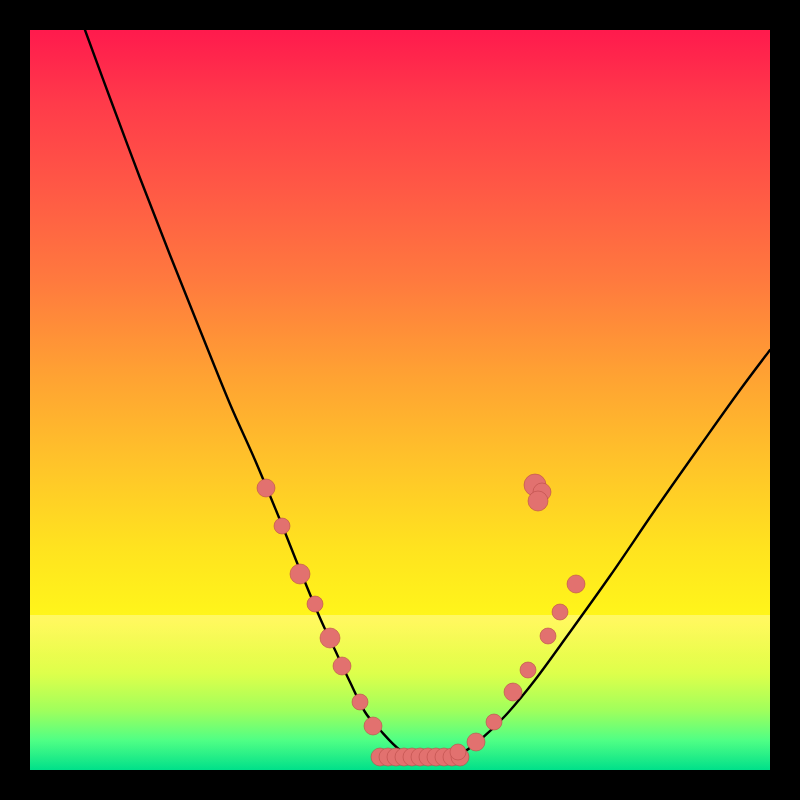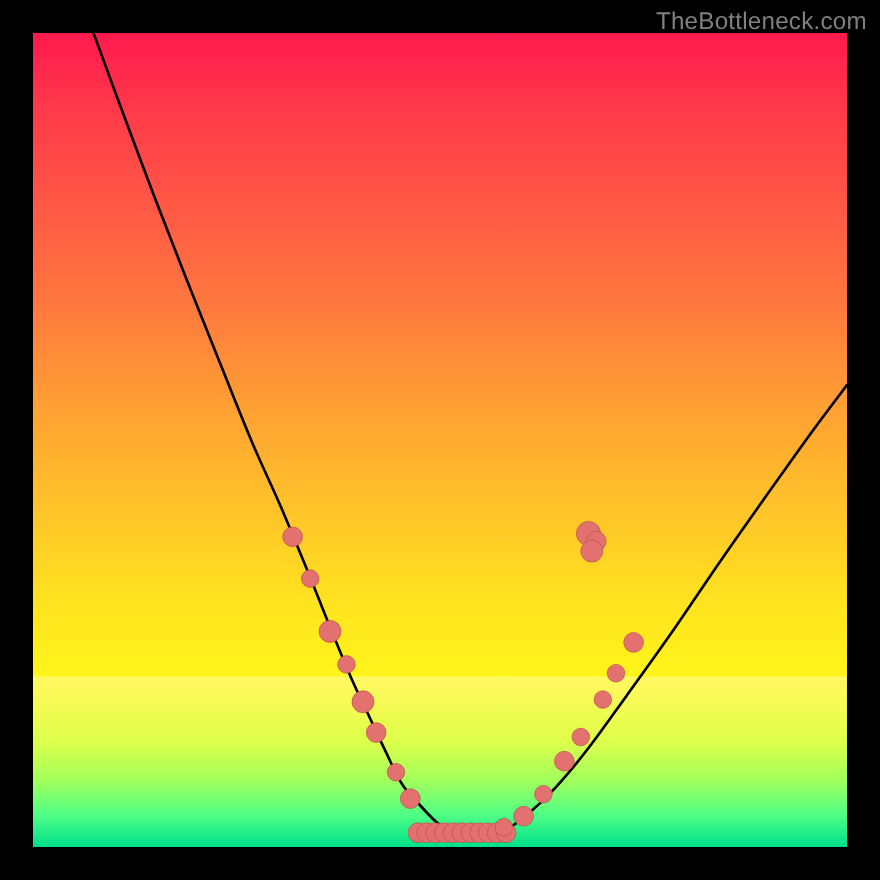--- a/index.html
+++ b/index.html
@@ -89,21 +89,20 @@
     fill: #e2716f;
     stroke: #bb4d4a;
     stroke-width: 0.6;
   }
 </style>
 </head>
 <body>
 
 <div class="frame">
 
-  <div class="watermark">TheBottleneck.com</div>
 
   <div class="plot-area">
     <div class="gradient"></div>
     <div class="lighten-band"></div>
 
     <svg class="curve" viewBox="0 0 740 740" preserveAspectRatio="none">
       <path id="curve-path" class="curve-path" d="M 55 0 C 59.2 11.3, 70.8 43.3, 80 68 C 89.2 92.7, 100.0 121.8, 110 148 C 120.0 174.2, 130.0 199.7, 140 225 C 150.0 250.3, 160.0 275.2, 170 300 C 180.0 324.8, 190.8 352.3, 200 374 C 209.2 395.7, 216.7 410.7, 225 430 C 233.3 449.3, 242.5 471.7, 250 490 C 257.5 508.3, 263.3 523.7, 270 540 C 276.7 556.3, 284.2 574.7, 290 588 C 295.8 601.3, 300.0 609.3, 305 620 C 310.0 630.7, 315.0 641.7, 320 652 C 325.0 662.3, 330.0 674.0, 335 682 C 340.0 690.0, 344.2 693.7, 350 700 C 355.8 706.3, 363.3 715.3, 370 720 C 376.7 724.7, 383.3 726.7, 390 728 C 396.7 729.3, 403.3 728.7, 410 728 C 416.7 727.3, 423.3 727.0, 430 724 C 436.7 721.0, 442.5 716.3, 450 710 C 457.5 703.7, 465.8 696.0, 475 686 C 484.2 676.0, 494.2 664.0, 505 650 C 515.8 636.0, 527.5 619.3, 540 602 C 552.5 584.7, 565.8 566.3, 580 546 C 594.2 525.7, 610.0 501.7, 625 480 C 640.0 458.3, 655.8 436.0, 670 416 C 684.2 396.0, 698.3 376.0, 710 360 C 721.7 344.0, 735.0 326.7, 740 320"></path>
       <g id="flat-blob">
           <circle cx="350" cy="727" r="9" class="dot-blob"></circle>
           <circle cx="358" cy="727" r="9" class="dot-blob"></circle>

